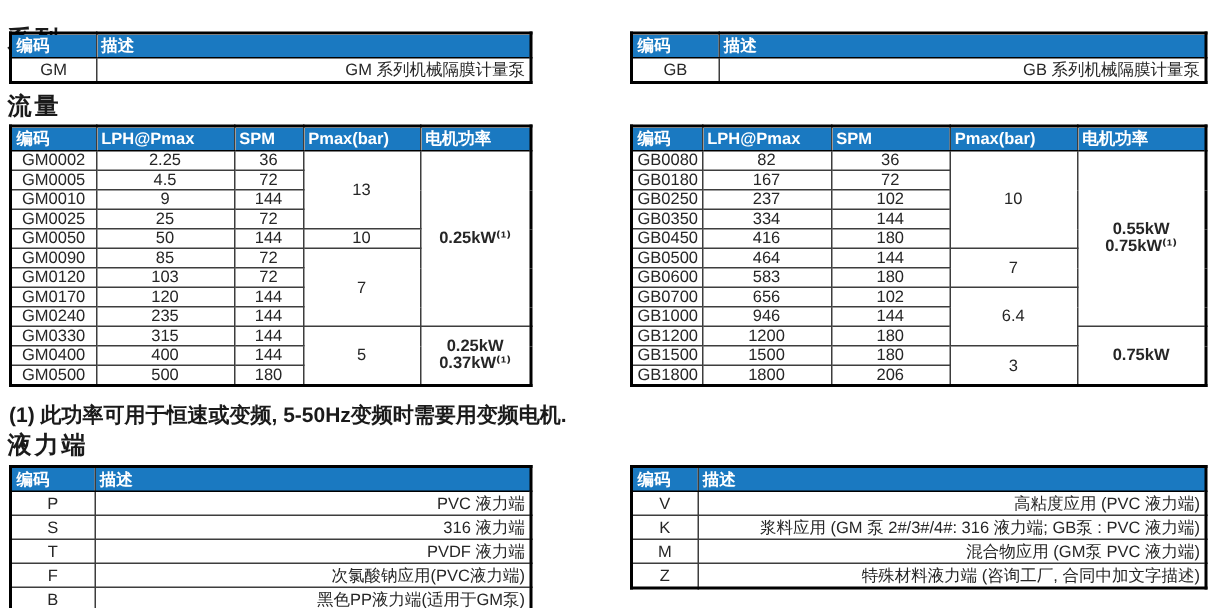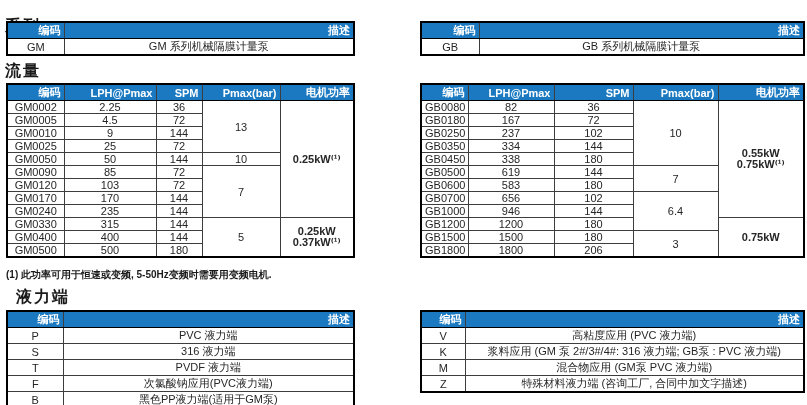--- a/index.html
+++ b/index.html
@@ -6,29 +6,29 @@
   html,body { width:807px; height:405px; background:#ffffff; overflow:hidden;
     font-family:"Liberation Sans","DejaVu Sans",sans-serif; }
   .abs { position:absolute; }
   .section-title { font-size:16px; font-weight:bold; color:#1a1a1a; letter-spacing:2px; }
   table { border-collapse:collapse; table-layout:fixed; width:100%;
     font-size:11px; color:#262626; border:2px solid #000; }
   th, td { border:1px solid #3d3d3d; padding:0 3px; overflow:hidden; white-space:nowrap; }
   th { background:#1A79C1; color:#ffffff; font-weight:bold; font-size:11px;
     height:14px; border-left:1px solid #dbe7f2; border-bottom:1px solid #000; }
   th:first-child { border-left:1px solid #000; }
-  th.c { text-align:right; }
-  th.l { text-align:right; }
+  th.c { text-align:left; }
+  th.l { text-align:left; }
   td.c { text-align:center; }
-  td.l { text-align:center; }
+  td.l { text-align:right; }
   .series-tbl td { height:16px; }
   .flow-tbl td { height:13px; }
   .liquid-tbl td { height:15px; }
   td.power { white-space:pre-line; line-height:11px; font-size:11px;font-weight:bold; }
-  .footnote { font-size:10px; font-weight:bold; color:#1a1a1a; }
+  .footnote { font-size:14px; font-weight:bold; color:#1a1a1a; }
 </style>
 </head>
 <body>
 
 <div class="abs section-title" style="left:5px; top:16px;">系列</div>
 
 <div class="abs" style="left:6px; top:21px; width:349px;">
   <table class="series-tbl">
     <colgroup>
         <col style="width:57px">
@@ -125,21 +125,21 @@
         <td class="c">72</td>
         <td class="c" rowspan="4">7</td>
       </tr>
       <tr>
         <td class="c">GM0120</td>
         <td class="c">103</td>
         <td class="c">72</td>
       </tr>
       <tr>
         <td class="c">GM0170</td>
-        <td class="c">170</td>
+        <td class="c">120</td>
         <td class="c">144</td>
       </tr>
       <tr>
         <td class="c">GM0240</td>
         <td class="c">235</td>
         <td class="c">144</td>
       </tr>
       <tr>
         <td class="c">GM0330</td>
         <td class="c">315</td>
@@ -199,26 +199,26 @@
         <td class="c">237</td>
         <td class="c">102</td>
       </tr>
       <tr>
         <td class="c">GB0350</td>
         <td class="c">334</td>
         <td class="c">144</td>
       </tr>
       <tr>
         <td class="c">GB0450</td>
-        <td class="c">338</td>
+        <td class="c">416</td>
         <td class="c">180</td>
       </tr>
       <tr>
         <td class="c">GB0500</td>
-        <td class="c">619</td>
+        <td class="c">464</td>
         <td class="c">144</td>
         <td class="c" rowspan="2">7</td>
       </tr>
       <tr>
         <td class="c">GB0600</td>
         <td class="c">583</td>
         <td class="c">180</td>
       </tr>
       <tr>
         <td class="c">GB0700</td>
@@ -247,21 +247,21 @@
         <td class="c">GB1800</td>
         <td class="c">1800</td>
         <td class="c">206</td>
       </tr>
     </tbody>
   </table>
 </div>
 
 <div class="abs footnote" style="left:6px; top:268px;">(1) 此功率可用于恒速或变频, 5-50Hz变频时需要用变频电机.</div>
 
-<div class="abs section-title" style="left:16px; top:287px;">液力端</div>
+<div class="abs section-title" style="left:5px; top:287px;">液力端</div>
 
 <div class="abs" style="left:6px; top:310px; width:349px;">
   <table class="liquid-tbl">
     <colgroup>
         <col style="width:56px">
         <col>
       </colgroup>
     <thead>
       <tr>
         <th class="c">编码</th>

